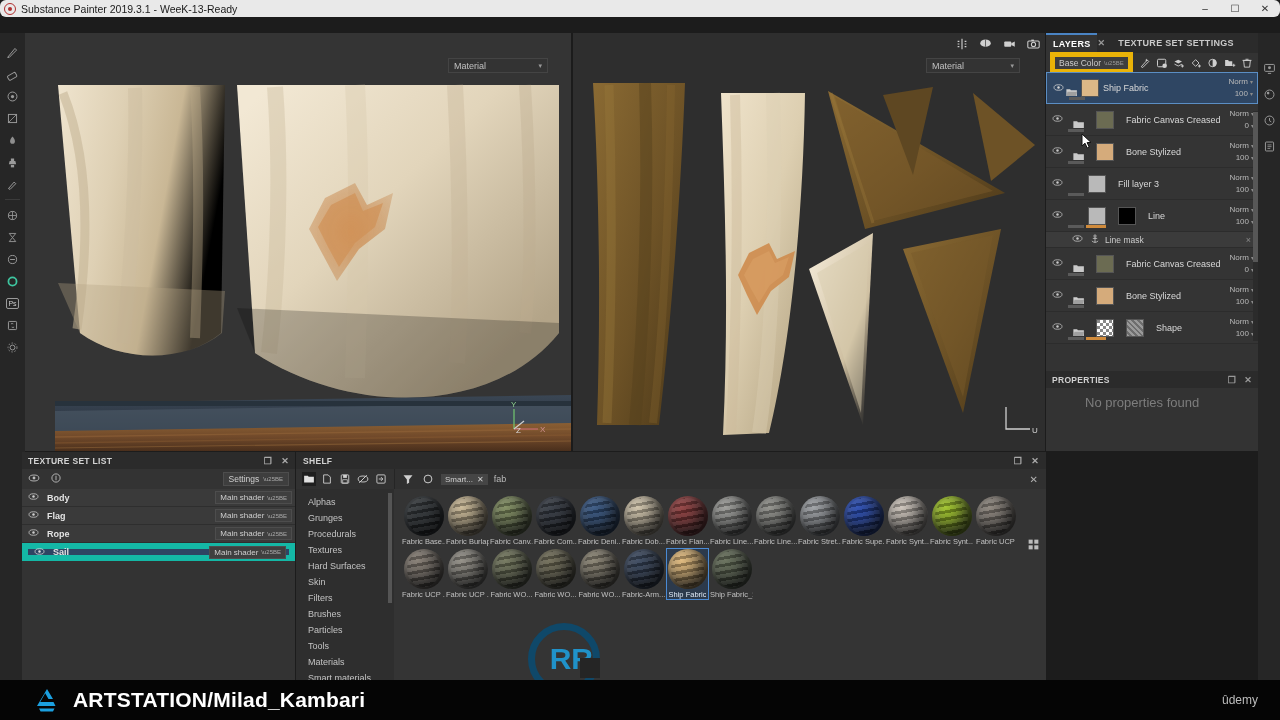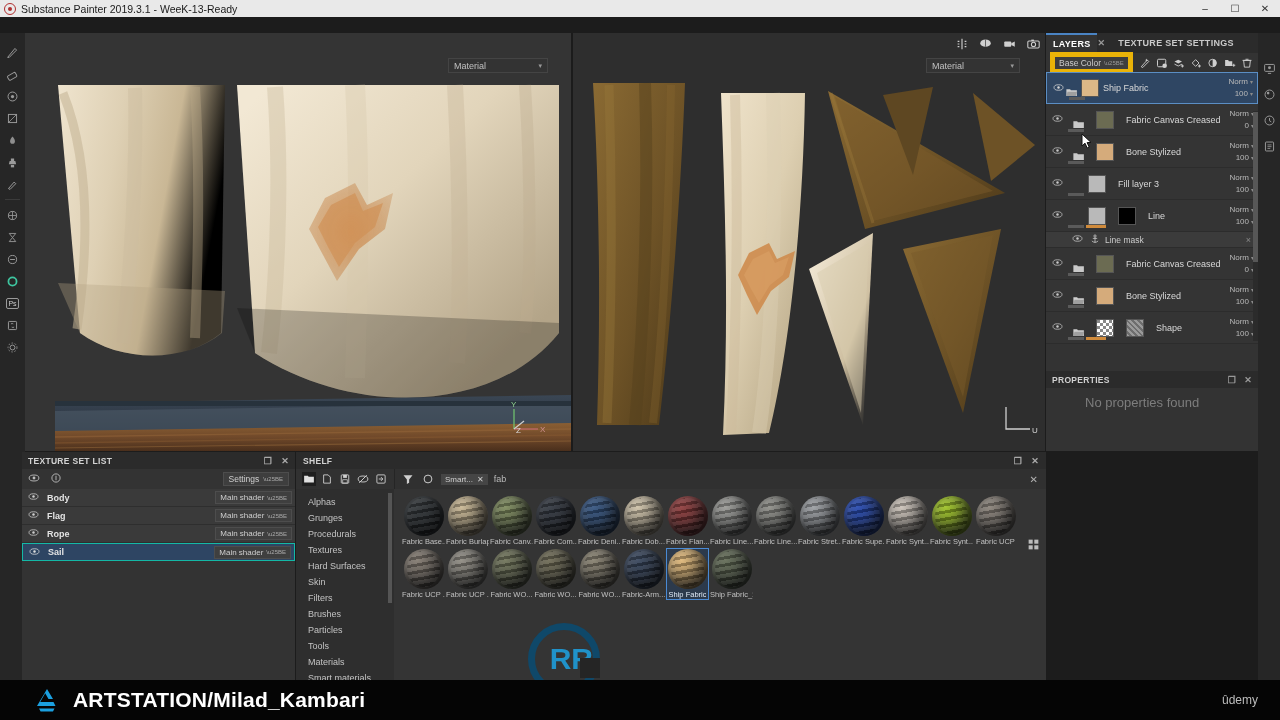--- a/index.html
+++ b/index.html
@@ -2,21 +2,21 @@
 <html><head>
 <meta charset="utf-8">
 <style>
   * { box-sizing: border-box; margin:0; padding:0; }
   html,body { width:1280px; height:720px; overflow:hidden; background:#1c1c1c;
     font-family:"Liberation Sans", sans-serif; color:#c8c8c8; }
   #app { position:relative; width:1280px; height:720px; }
 
   
   .titlebar { position:absolute; top:0; left:0; width:1280px; height:17px;
-    background:#e9e9e9; color:#1a1a1a; font-size:10.5px; display:flex; align-items:center; }
+    background:#e9e9e9; color:#1a1a1a; font-size:10.5px; display:flex; align-items:center;border-radius:6px; }
   .tb-icon { width:12px; height:12px; margin:0 5px 0 4px; border-radius:50%;
     border:1.4px solid #b03030; position:relative; flex:none; }
   .tb-icon:after{content:"";position:absolute;left:3px;top:3px;width:4px;height:4px;background:#b03030;border-radius:50%;}
   .tb-title { white-space:nowrap; }
   .tb-btns { margin-left:auto; display:flex; height:17px; }
   .tb-btn { width:30px; height:17px; display:flex; align-items:center; justify-content:center;
     font-size:10px; color:#333; }
 
   
   .menubar { position:absolute; top:17px; left:0; width:1280px; height:16px;
@@ -98,21 +98,21 @@
   .tsl-hd { height:17px; background:#2b2b2b; display:flex; align-items:center; padding:0 6px;
     font-size:8.5px; font-weight:bold; letter-spacing:.3px; color:#d4d4d4; }
   .tsl-hd .sp { margin-left:auto; display:flex; gap:9px; color:#aaa; font-size:9px; }
   .tsl-tb { height:20px; display:flex; align-items:center; padding:0 6px; gap:10px; }
   .tsl-tb-ic { color:#bdbdbd; font-size:10px; }
   .tsl-tb-ic svg{width:12px;height:12px;}
   .settings-dd { margin-left:auto; background:#3e3e3e; border:1px solid #4d4d4d; font-size:8.5px;
     color:#cfcfcf; padding:1px 5px; display:flex; align-items:center; gap:4px; }
   .tsrow { height:18px; display:flex; align-items:center; padding:0 3px 0 6px; background:#3a3a3a;
     border-bottom:1px solid #2e2e2e; }
-  .tsrow.sel { background:#2e4563; border:1px solid #14b8a6; }
+  .tsrow.sel { background:#2e4563; border:6px solid #14b8a6; }
   .tsrow .tsname { font-size:9px; font-weight:bold; color:#e2e2e2; margin-left:6px; }
   .shaderdd { margin-left:auto; background:#3f3f3f; border:1px solid #4d4d4d; font-size:8px;
     color:#cfcfcf; padding:0 4px; height:13px; display:flex; align-items:center; gap:3px; }
 
   
   .shelf { position:absolute; top:452px; left:296px; width:750px; height:228px; background:#2e2e2e; }
   .shelf-hd { height:17px; background:#2b2b2b; display:flex; align-items:center; padding:0 7px;
     font-size:8.5px; font-weight:bold; letter-spacing:.3px; color:#d4d4d4; }
   .shelf-hd .sp { margin-left:auto; display:flex; gap:9px; color:#aaa; font-size:9px; }
   .shelf-tb { height:20px; display:flex; align-items:center; background:#313131; }

